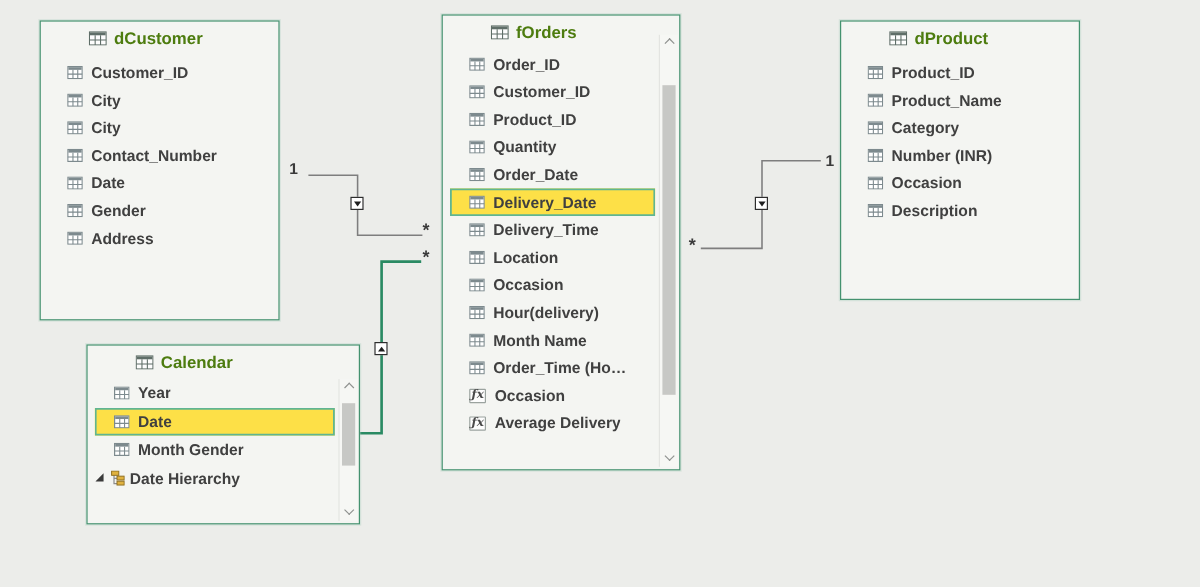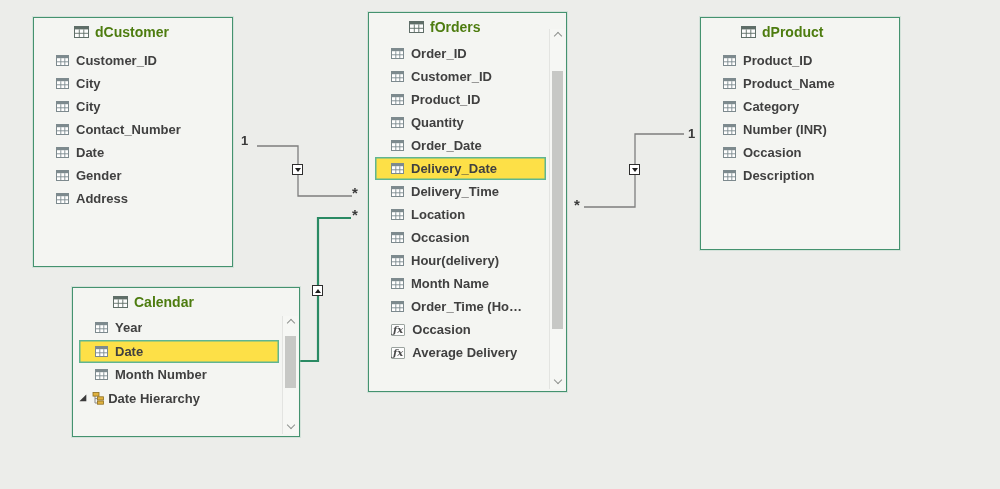--- a/index.html
+++ b/index.html
@@ -403,21 +403,21 @@
             <path d="M4.8 3.2 V10.5 M8.8 3.2 V10.5 M0.5 6.8 H12.5" stroke="#7d8a8e" stroke-width="0.9" fill="none"></path>
           </svg>
           <span class="flabel">Date</span>
         </div>
         <div class="frow">
           <svg class="col-icon" width="13" height="11" viewBox="0 0 13 11">
             <rect x="0.5" y="0.5" width="12" height="10" fill="#ffffff" stroke="#7d8a8e"></rect>
             <rect x="1" y="1" width="11" height="2.2" fill="#7d8a8e"></rect>
             <path d="M4.8 3.2 V10.5 M8.8 3.2 V10.5 M0.5 6.8 H12.5" stroke="#7d8a8e" stroke-width="0.9" fill="none"></path>
           </svg>
-          <span class="flabel">Month Number</span>
+          <span class="flabel">Month Gender</span>
         </div>
         <div class="frow hier">
           <span class="expand-caret">◢</span>
           <svg class="hier-icon" width="14" height="13" viewBox="0 0 14 13">
             <path d="M5 4 V11 H7.5 M5 6.6 H7.5" stroke="#8c8c8c" stroke-width="1" fill="none"></path>
             <rect x="3" y="0.5" width="6" height="3.6" fill="#e0b23f" stroke="#8d6d20" stroke-width="0.8"></rect>
             <rect x="7.5" y="4.8" width="6" height="3.2" fill="#e0b23f" stroke="#8d6d20" stroke-width="0.8"></rect>
             <rect x="7.5" y="9" width="6" height="3.2" fill="#e0b23f" stroke="#8d6d20" stroke-width="0.8"></rect>
           </svg>
           <span class="flabel">Date Hierarchy</span>

